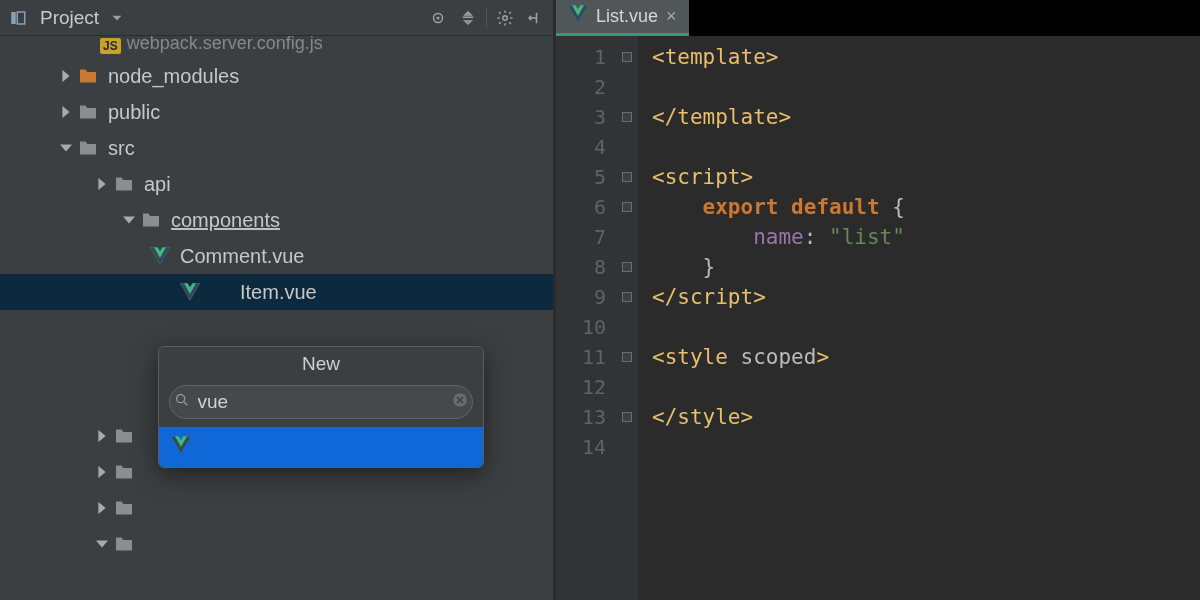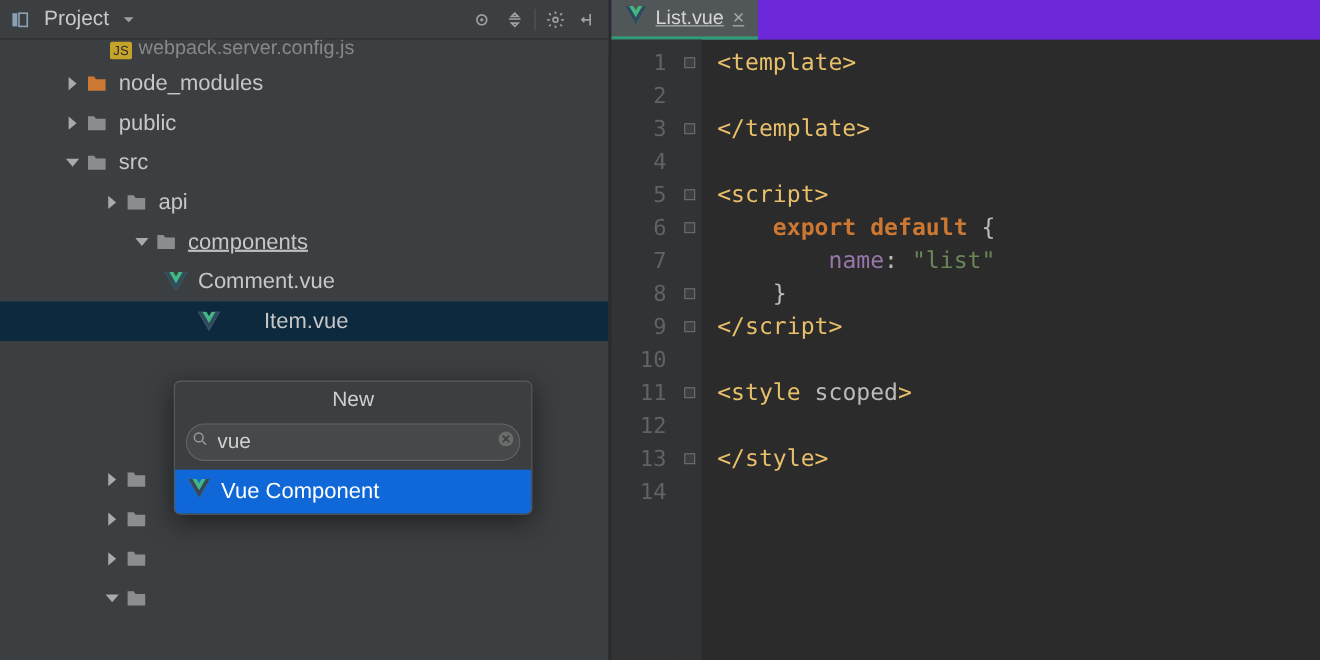--- a/index.html
+++ b/index.html
@@ -88,21 +88,21 @@
   height: 18px;
   background: #3c3f41;
   color: #888;
   font-size: 18px;
   padding-left: 100px;
   overflow: hidden;
   display: flex;
   align-items: flex-end;
 }
 .jsbadge {
-  background:#c5a32b; color:#2b2b2b; font-size:12px; font-weight:400;
+  background:#c5a32b; color:#2b2b2b; font-size:12px; font-weight:700;
   padding: 0 3px; border-radius:2px; margin-right:6px;
   display:inline-flex; align-items:center; height:16px;
 }
 
 .new-popup {
   position: absolute;
   left: 158px;
   top: 292px;
   width: 326px;
   background: #3c3f41;
@@ -146,24 +146,23 @@
 }
 
 .editor {
   flex: 1;
   background: #2b2b2b;
   display: flex;
   flex-direction: column;
 }
 .tabs {
   height: 36px;
-  background: #6d28d9;
+  background: #000000;
   display: flex;
   align-items: stretch;
-  text-decoration: underline;
 }
 .tab {
   display: flex;
   align-items: center;
   gap: 8px;
   padding: 0 12px;
   background: #515658;
   color: #d6d6d6;
   border-bottom: 3px solid #2f9c76;
   font-size: 18px;
@@ -425,21 +424,20 @@
           <span class="clr"><svg width="18" height="18" viewBox="0 0 24 24">
                 <circle cx="12" cy="12" r="9" fill="#6b6b6b"></circle>
                 <path d="M8 8l8 8M16 8l-8 8" stroke="#3c3f41" stroke-width="2"></path>
               </svg></span>
         </div>
         <div class="np-item">
           <span><svg class="vue-badge" viewBox="0 0 256 221">
                 <path fill="#41B883" d="M204.8 0H256L128 220.8 0 0h97.92L128 51.2 157.44 0z"></path>
                 <path fill="#35495E" d="M0 0l128 220.8L256 0h-51.2L128 132.48 50.56 0z"></path>
               </svg></span>
-          <span>Vue Component</span>
         </div>
       </div>
     </div>
   </div>
 
   <div class="editor">
     <div class="tabs">
       <div class="tab">
         <span><svg class="vue-badge" viewBox="0 0 256 221">
               <path fill="#41B883" d="M204.8 0H256L128 220.8 0 0h97.92L128 51.2 157.44 0z"></path>

